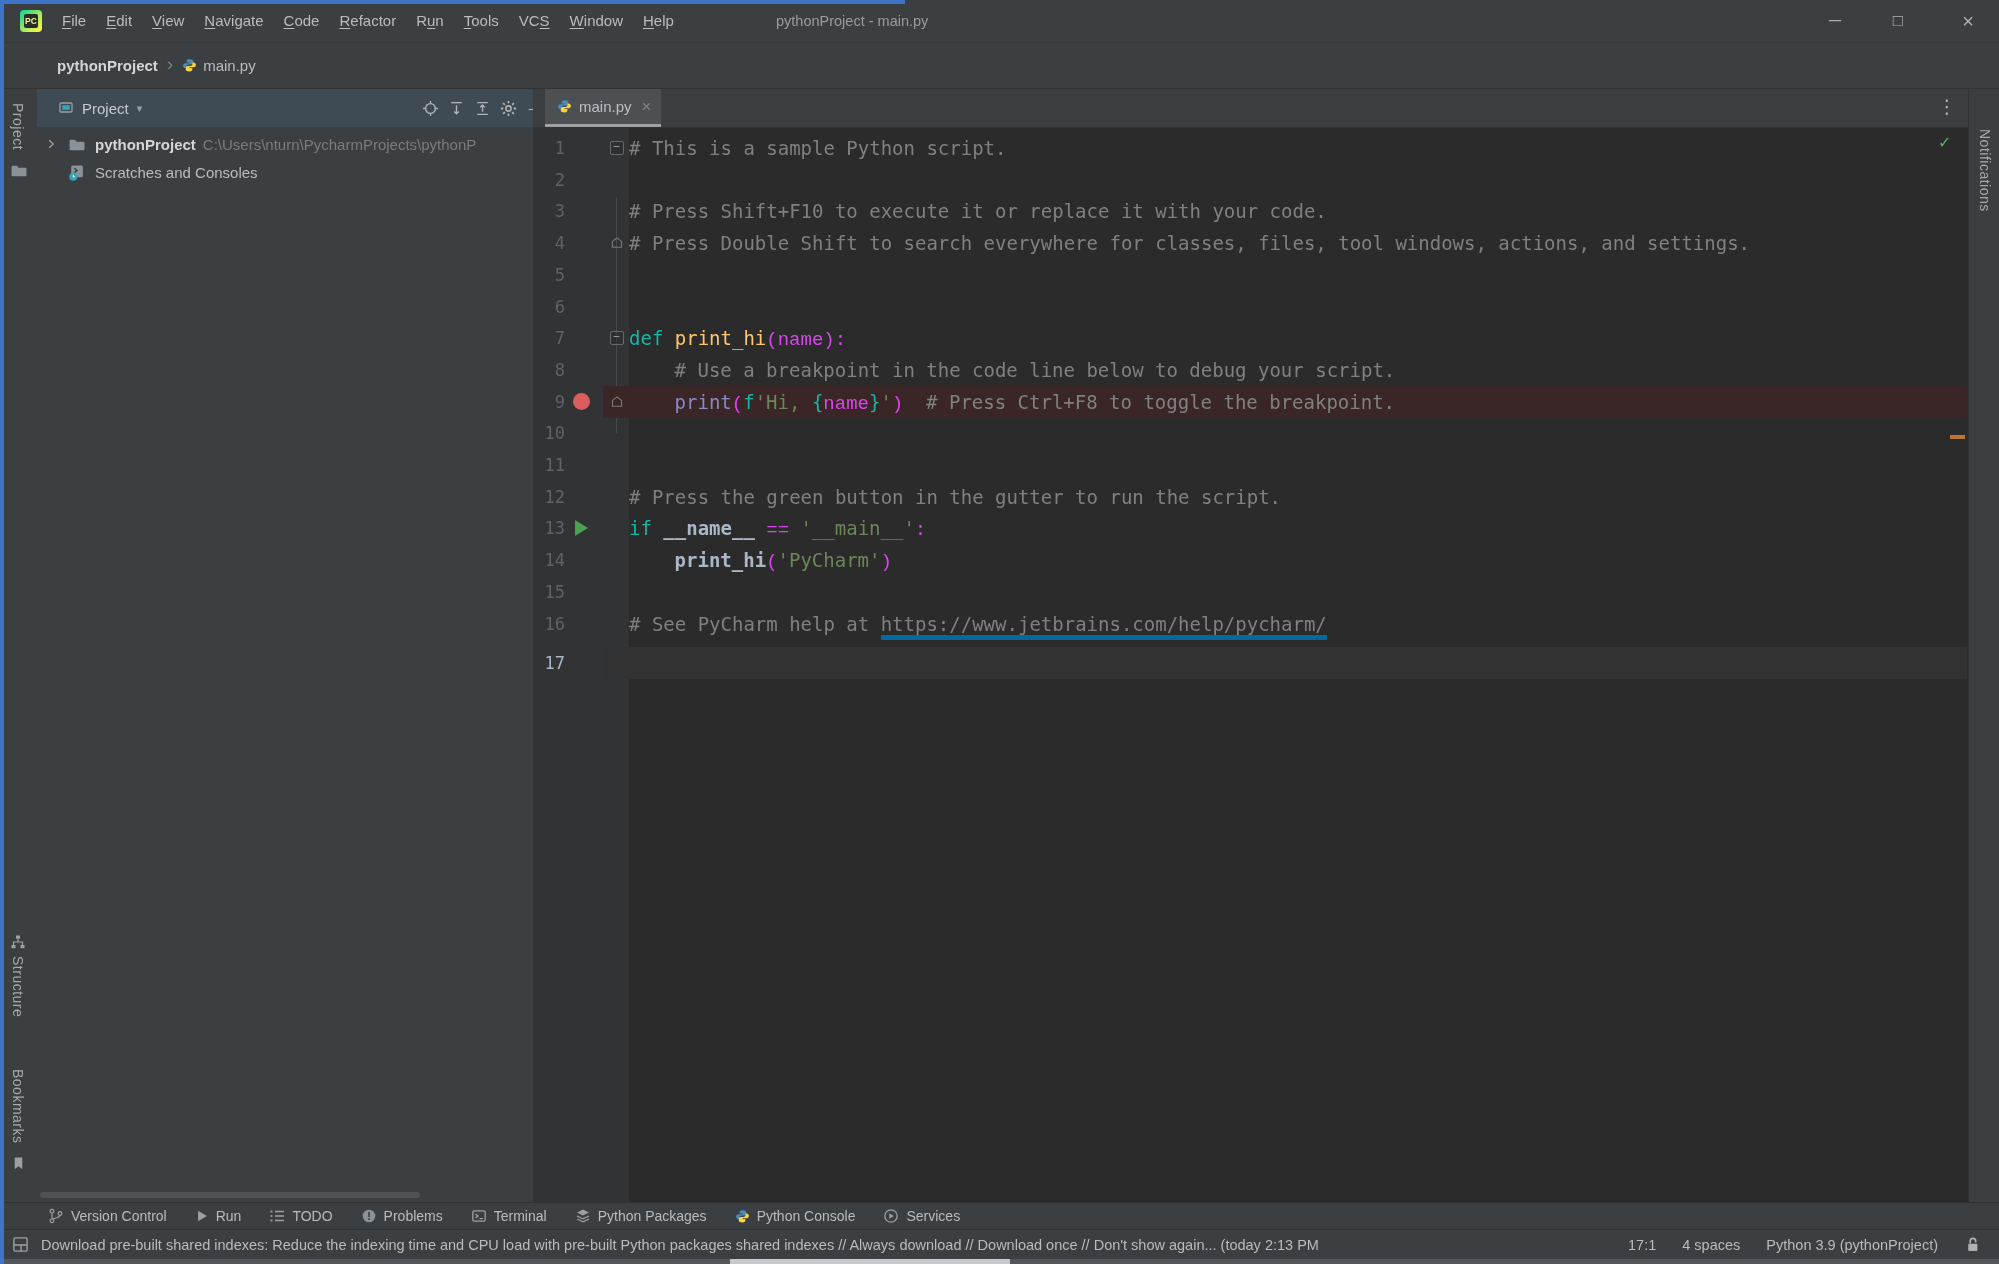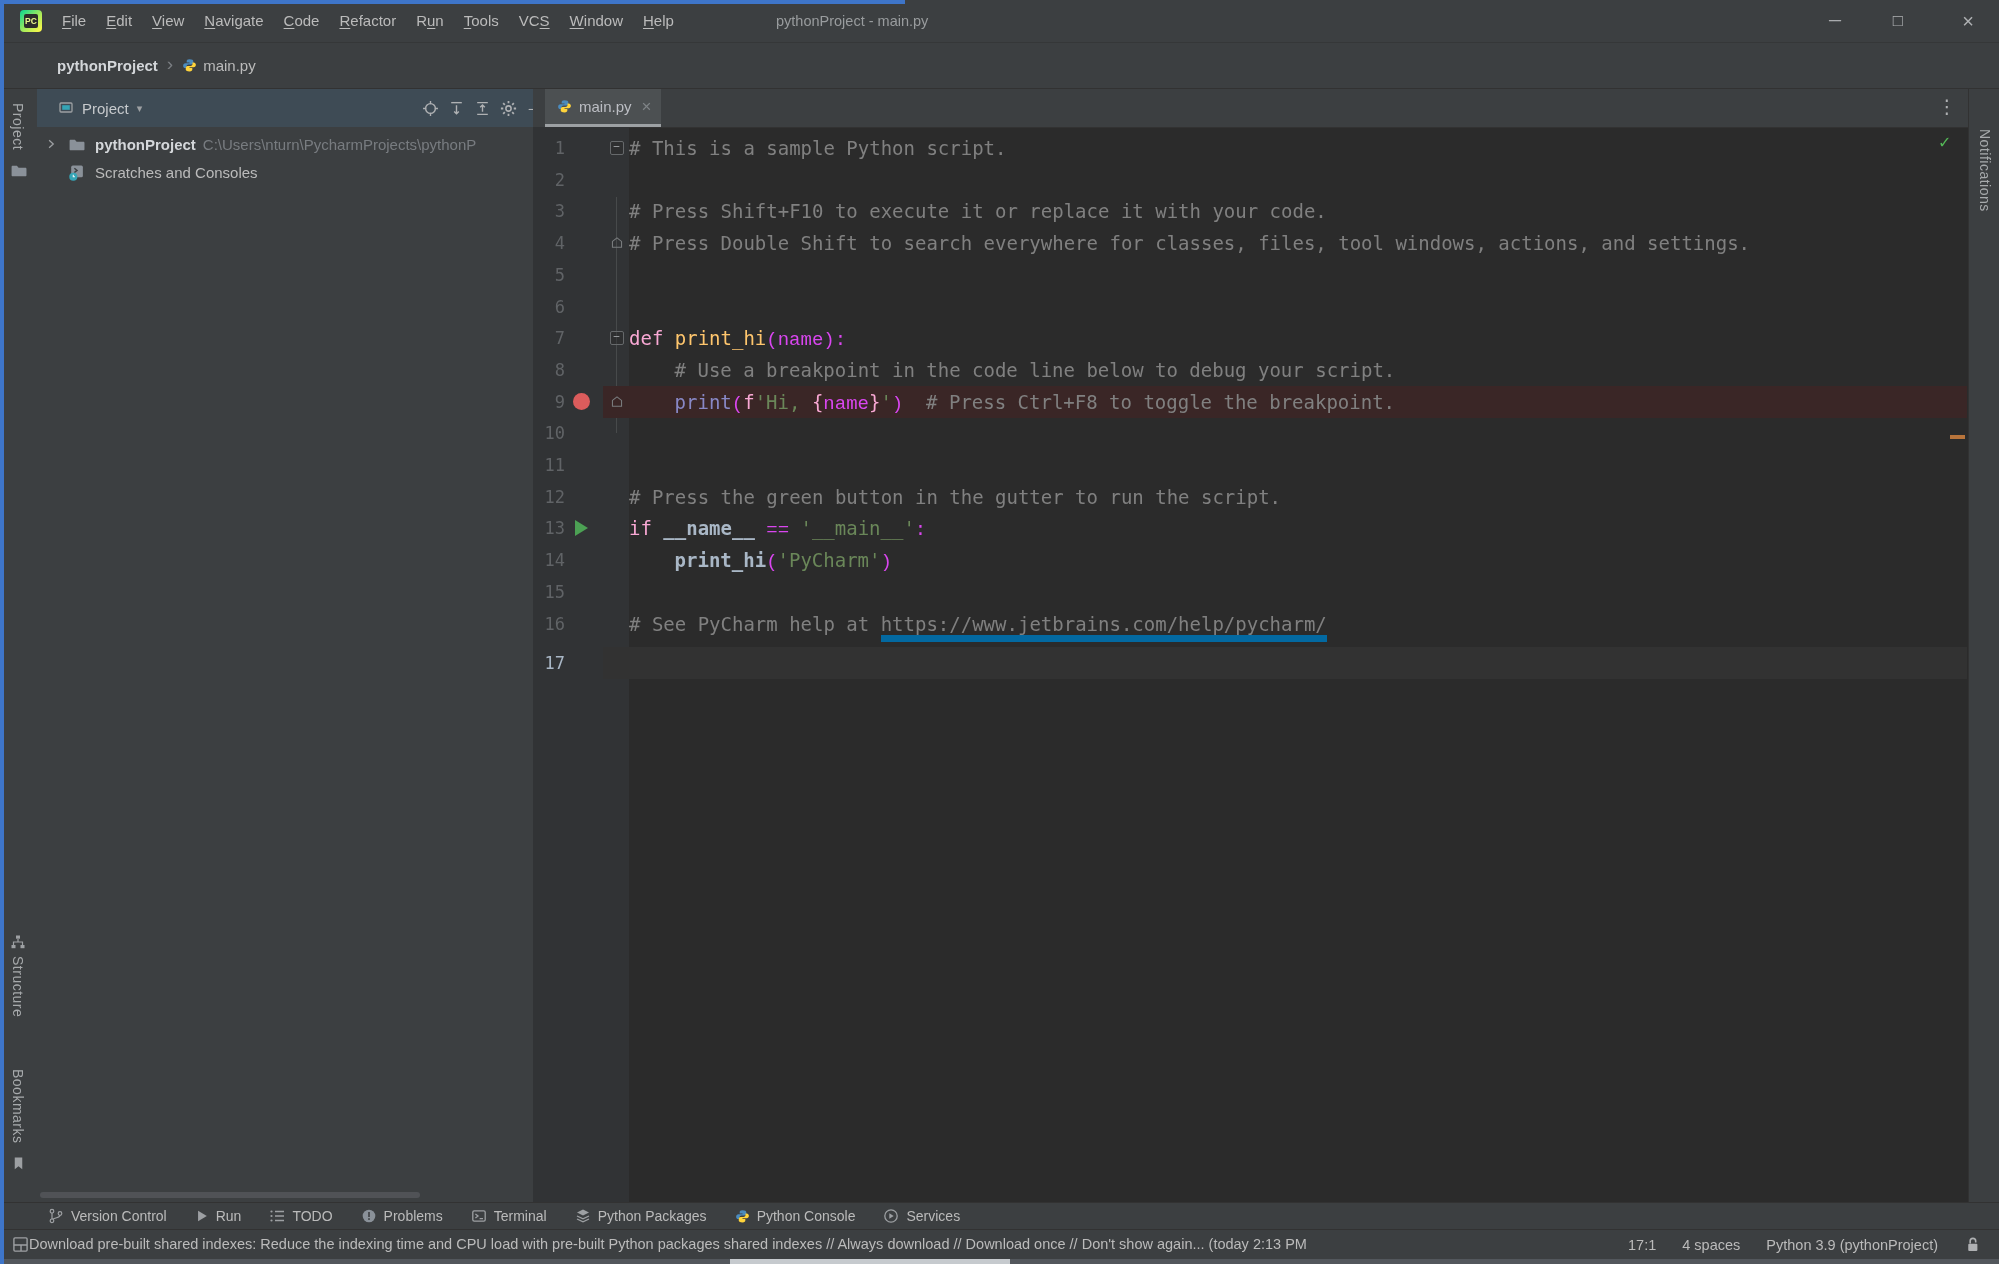--- a/index.html
+++ b/index.html
@@ -73,36 +73,36 @@
   .lnum{position:absolute;left:0;width:32px;top:0;line-height:32px;text-align:right;
         font-size:17px;color:#606366;}
   .lnum.bright{color:#A9B7C6;}
   .gmark{position:absolute;left:38px;width:20px;height:32px;display:flex;align-items:center;justify-content:center;}
   .bp-dot{width:17px;height:17px;border-radius:50%;background:#DB5C5C;}
   .run-tri{width:0;height:0;border-left:13px solid #4CA154;border-top:8px solid transparent;border-bottom:8px solid transparent;}
   .gfold{position:absolute;left:75px;width:17px;height:32px;display:flex;align-items:center;justify-content:center;}
   .fold-box{width:12px;height:12px;border:1px solid #66696B;border-radius:2px;color:#9DA0A3;
             font-size:11px;line-height:10px;text-align:center;background:rgba(43,43,43,.4);}
   .codetext{position:absolute;left:96px;top:0;line-height:32px;white-space:pre;color:#A9B7C6;}
-  .tk-c{color:#808080;} .tk-k{color:#f9a8d4;} .tk-f{color:#FFC66D;}
+  .tk-c{color:#808080;} .tk-k{color:#14b8a6;} .tk-f{color:#FFC66D;}
   .tk-b{color:#8888C6;} .tk-s{color:#6A8759;} .tk-t{color:#d946ef;font-family:Liberation Mono, monospace;}
   .tk-fb{color:#A9B7C6;font-weight:bold;}
-  .tk-l{color:#808080;border-bottom:7px solid #0369a1;}
+  .tk-l{color:#808080;border-bottom:5px solid #0369a1;}
   #stripe-tick{left:1417px;top:308px;width:15px;height:4px;background:#B8743B;}
   
   #right-stripe{left:1968px;top:0;width:31px;height:1113px;background:#3C3F41;border-left:1px solid #323232;}
   #notif-label{margin:40px auto 0 auto;display:block;}
   
   #tw-bar{left:0;top:1202px;width:1999px;height:27px;background:#3C3F41;border-top:1px solid #323232;
           display:flex;align-items:center;padding-left:48px;box-sizing:border-box;}
   .tw-item{display:flex;align-items:center;gap:7px;margin-right:28px;font-size:14px;color:#BBBBBB;}
   
   #statusbar{left:0;top:1229px;width:1999px;height:30px;background:#3C3F41;border-top:1px solid #323232;
              display:flex;align-items:center;font-size:14.5px;color:#BBBBBB;box-sizing:border-box;}
-  #status-left{display:flex;gap:0;margin-left:12px;flex:0 1 auto;min-width:0;}
+  #status-left{display:flex;align-items:center;gap:12px;margin-left:12px;flex:0 1 auto;min-width:0;}
   #status-msg{white-space:nowrap;overflow:hidden;}
   #status-right{margin-left:auto;margin-right:18px;display:flex;align-items:center;gap:26px;white-space:nowrap;}
   
   #edge-top{left:0;top:0;width:905px;height:4px;background:#3E75C9;z-index:60;}
   #edge-left{left:0;top:0;width:4px;height:1264px;background:#3E75C9;z-index:60;}
   #bottom-strip{left:0;top:1259px;width:1999px;height:5px;background:#53575C;z-index:55;}
   #bottom-strip i{position:absolute;left:730px;top:0;width:280px;height:5px;background:#C6CACE;}
   svg{display:block;}
 </style>
 </head>

